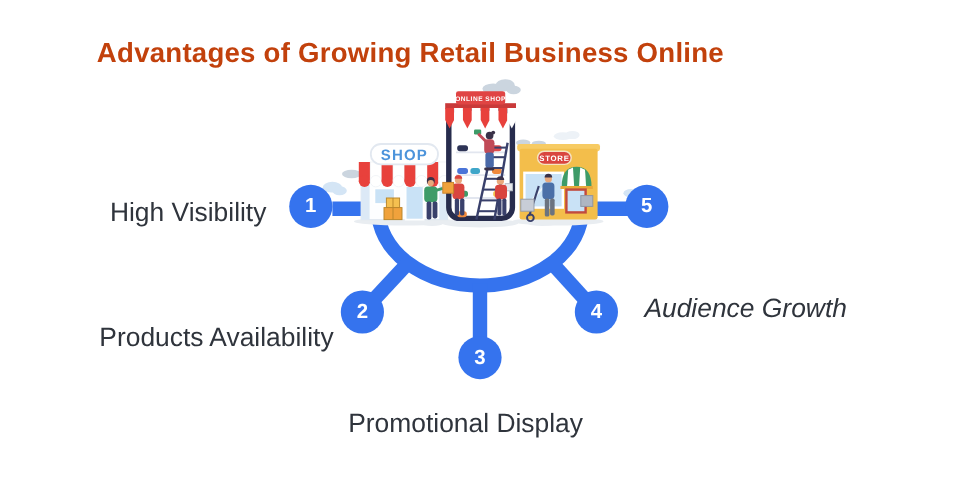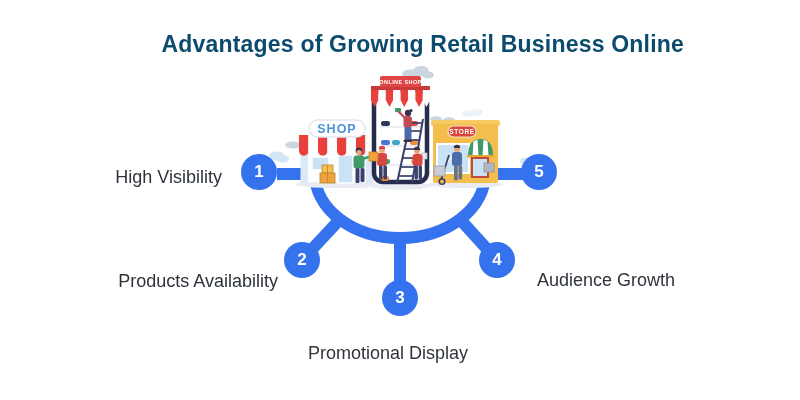--- a/index.html
+++ b/index.html
@@ -1,41 +1,41 @@
 <!DOCTYPE html>
 <html><head>
 <meta charset="utf-8">
 <style>
   html,body{margin:0;padding:0;}
   .canvas{
     position:relative;width:800px;height:400px;background:#ffffff;overflow:hidden;
     font-family:"Liberation Sans","DejaVu Sans",sans-serif;
   }
   .title{
-    position:absolute;left:0;top:31px;width:684px;text-align:right;
-    font-size:23px;font-weight:700;color:#0c4a6e;letter-spacing:.2px;
+    position:absolute;left:0;top:31px;width:684px;text-align:center;
+    font-size:23px;font-weight:700;color:#c2410c;letter-spacing:.2px;
   }
   .diagram-svg{position:absolute;left:0;top:0;width:800px;height:400px;}
   .node{
     position:absolute;width:36px;height:36px;border-radius:50%;
     background:#3573EE;color:#ffffff;display:flex;align-items:center;justify-content:center;
     font-size:17px;font-weight:700;
   }
   .node-1{left:241px;top:154px;}
   .node-2{left:284px;top:242px;}
   .node-3{left:382px;top:280px;}
   .node-4{left:479px;top:242px;}
   .node-5{left:521px;top:154px;}
   .label{
-    position:absolute;font-size:18px;color:#2F343C;line-height:22px;white-space:nowrap;
+    position:absolute;font-size:22px;color:#2F343C;line-height:22px;white-space:nowrap;
   }
   .label-1{right:578px;top:166px;text-align:right;}
   .label-2{right:522px;top:258px;text-align:center;margin-top:12px;}
   .label-3{left:288px;top:342px;width:200px;text-align:center;}
-  .label-4{left:537px;top:269px;}
+  .label-4{left:537px;top:246px;font-style:italic;}
   .label-5{left:590px;top:167px;width:160px;white-space:normal;}
   .sign-text{font-family:"Liberation Sans","DejaVu Sans",sans-serif;}
 </style>
 </head>
 <body>
 
 <div class="canvas">
 
   <div class="title">Advantages of Growing Retail Business Online</div>
 

